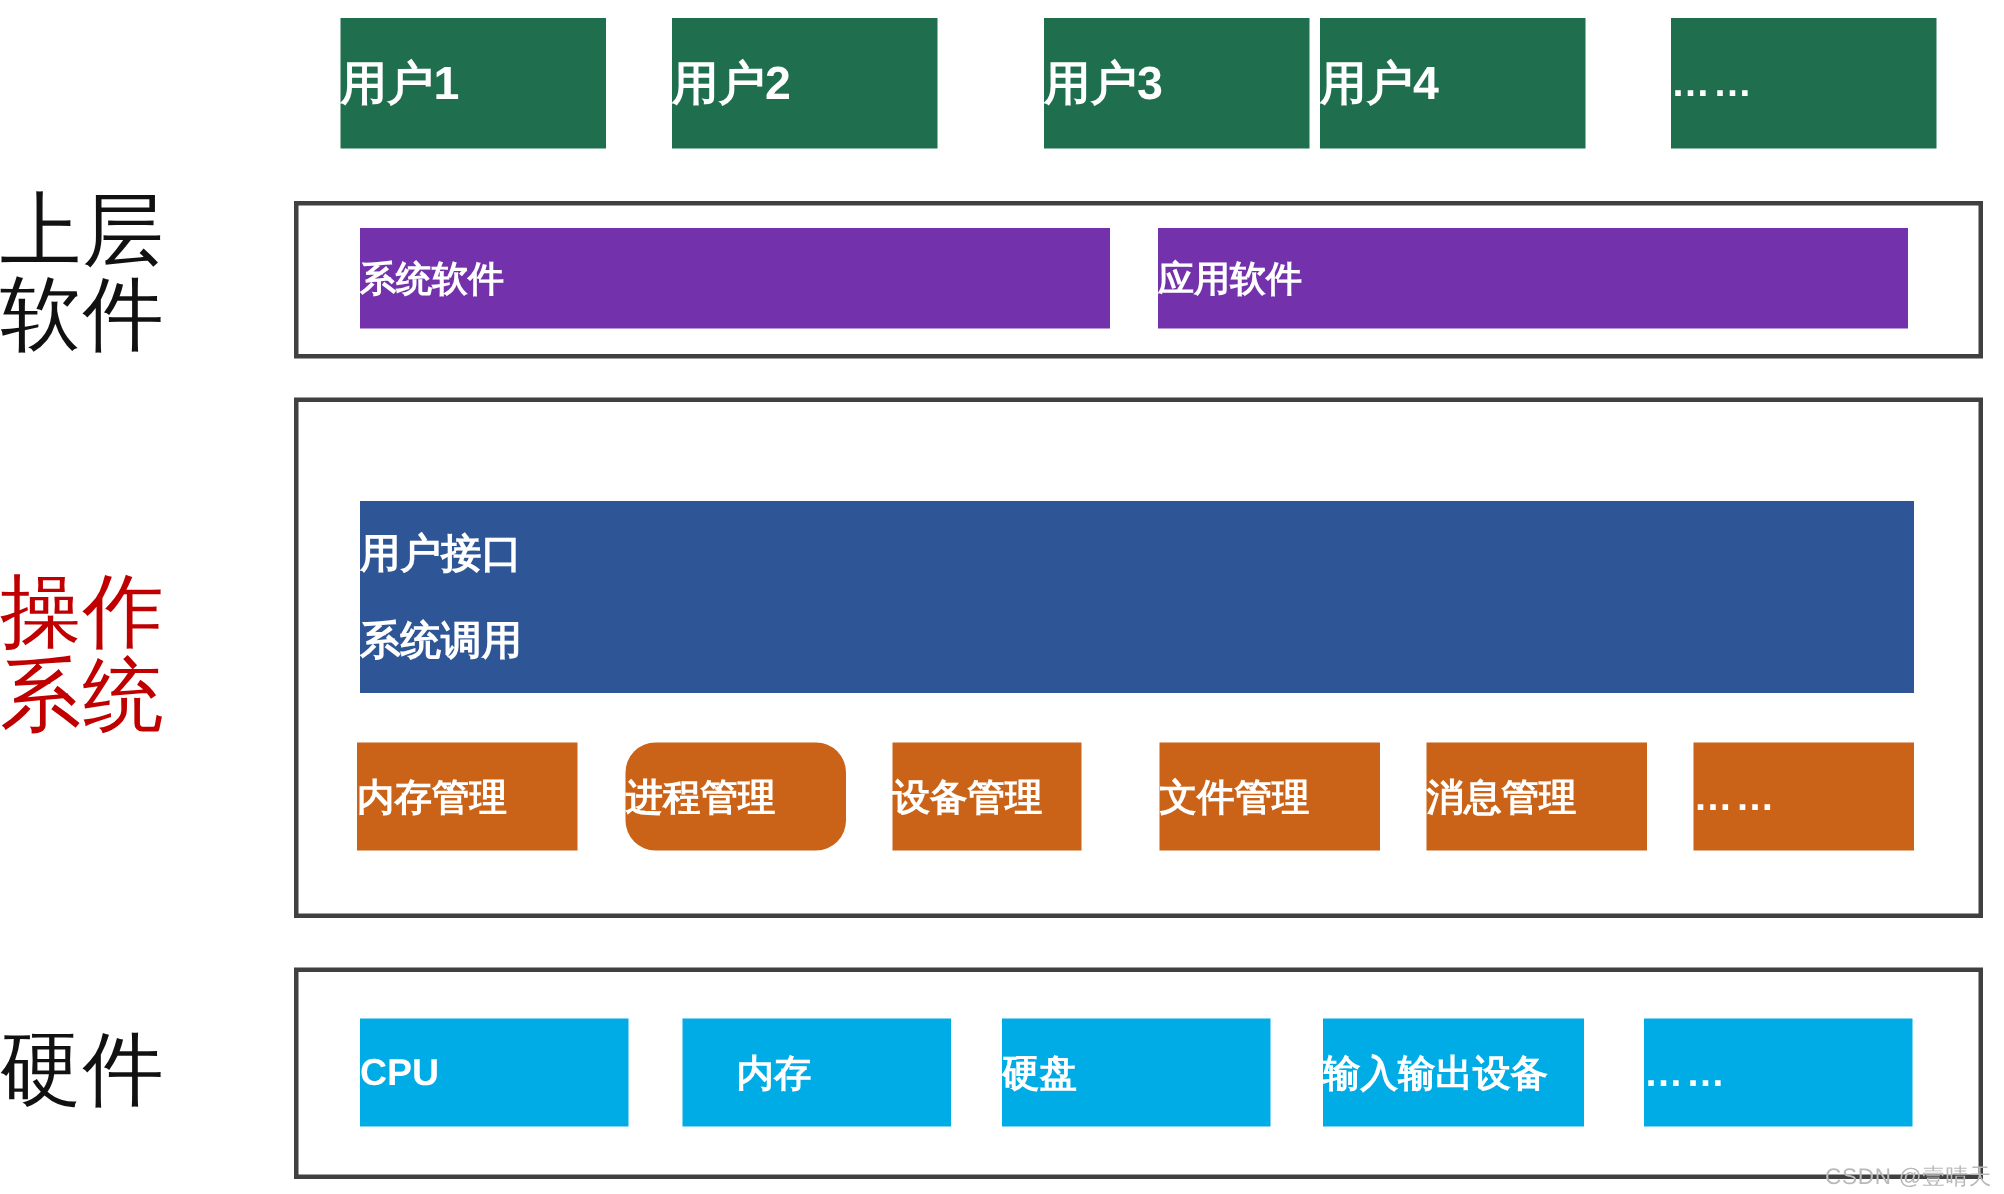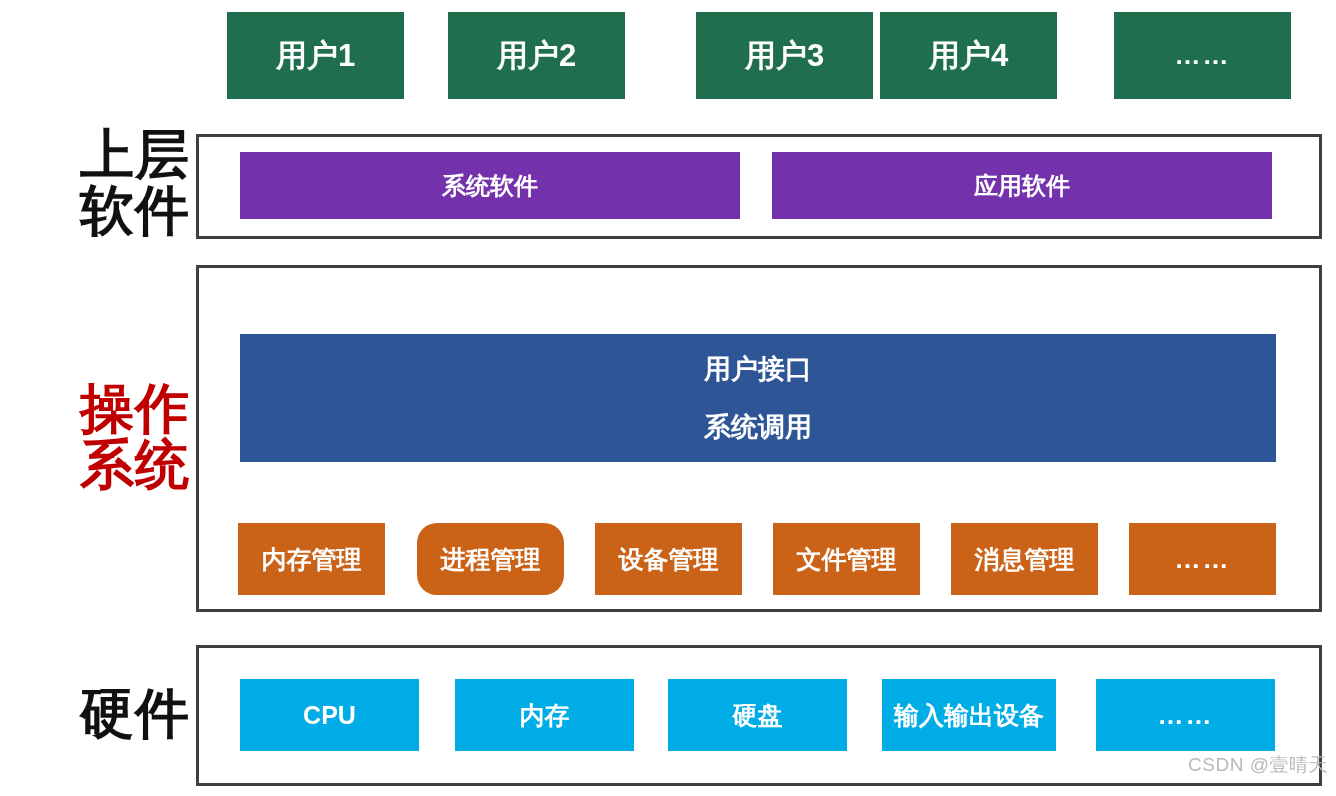--- a/index.html
+++ b/index.html
@@ -19,22 +19,22 @@
     width: 1336px;
     height: 796px;
     background: #ffffff;
   }
 
   
   .tier-label {
     position: absolute;
     left: 0;
     width: 190px;
-    text-align: right;
-    font-weight: 700;
+    text-align: left;
+    font-weight: 400;
     font-size: 54px;
     line-height: 1.04;
     letter-spacing: 1px;
     color: #111111;
     white-space: pre-line;
   }
   .tier-label.red { color: #c00000; }
 
   
   .frame {
@@ -43,44 +43,43 @@
     border: 3px solid #404040;
     box-sizing: border-box;
   }
 
   
   .chip {
     position: absolute;
     box-sizing: border-box;
     display: flex;
     align-items: center;
-    justify-content: center;
     color: #ffffff;
     font-weight: 700;
     text-align: center;
     white-space: nowrap;
   }
   .chip.green  { background: #1f6f4f; font-size: 31px; }
   .chip.purple { background: #7331ab; font-size: 24px; }
   .chip.blue   { background: #2e5596; font-size: 27px; }
-  .chip.orange { background: #ca6318; font-size: 25px; margin-top: 28px; }
+  .chip.orange { background: #ca6318; font-size: 25px; }
   .chip.cyan   { background: #00ace6; font-size: 25px; }
 
   
   .chip.dots {
     letter-spacing: 2px;
     font-size: 26px;
   }
 
   
   #watermark {
     position: absolute;
     right: 8px;
-    bottom: 18px;
-    font-size: 19px;
+    bottom: 2px;
+    font-size: 15px;
     color: #b9b9b9;
     letter-spacing: 0.5px;
     white-space: nowrap;
   }
 </style>
 </head>
 <body>
 
 <div id="stage">
 
@@ -125,39 +124,39 @@
   <div class="chip blue" style="left:240px; top:392px; width:1036px; height:70px;">
     <span>系统调用</span>
   </div>
 
   <div class="chip orange" style="left:238px; top:495px; width:147px; height:72px;">
     <span>内存管理</span>
   </div>
   <div class="chip orange" style="left:417px; top:495px; width:147px; height:72px;border-radius:20px;">
     <span>进程管理</span>
   </div>
-  <div class="chip orange" style="left:595px; top:495px; width:147px; height:72px;">
+  <div class="chip orange" style="left:595px; top:495px; width:126px; height:72px;">
     <span>设备管理</span>
   </div>
   <div class="chip orange" style="left:773px; top:495px; width:147px; height:72px;">
     <span>文件管理</span>
   </div>
   <div class="chip orange" style="left:951px; top:495px; width:147px; height:72px;">
     <span>消息管理</span>
   </div>
   <div class="chip orange dots" style="left:1129px; top:495px; width:147px; height:72px;">
     <span>……</span>
   </div>
 
   <div class="frame" style="left:196px; top:645px; width:1126px; height:141px;"></div>
 
   <div class="chip cyan" style="left:240px; top:679px; width:179px; height:72px;">
     <span>CPU</span>
   </div>
-  <div class="chip cyan" style="left:455px; top:679px; width:179px; height:72px;">
+  <div class="chip cyan" style="left:455px; top:679px; width:179px; height:72px;padding-left:36px;">
     <span>内存</span>
   </div>
   <div class="chip cyan" style="left:668px; top:679px; width:179px; height:72px;">
     <span>硬盘</span>
   </div>
   <div class="chip cyan" style="left:882px; top:679px; width:174px; height:72px;">
     <span>输入输出设备</span>
   </div>
   <div class="chip cyan dots" style="left:1096px; top:679px; width:179px; height:72px;">
     <span>……</span>

